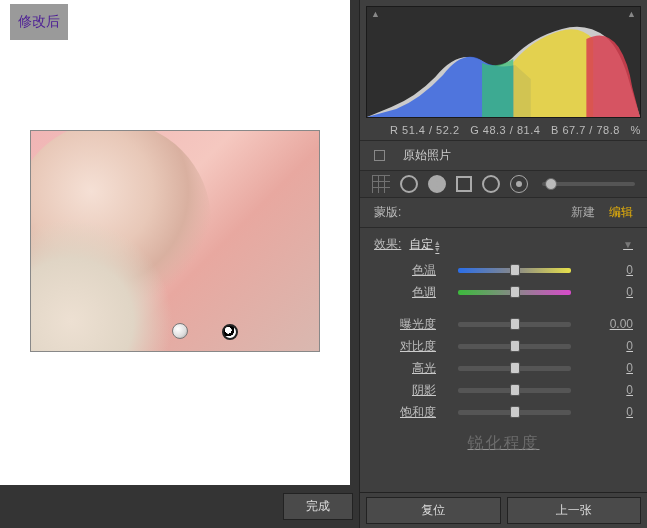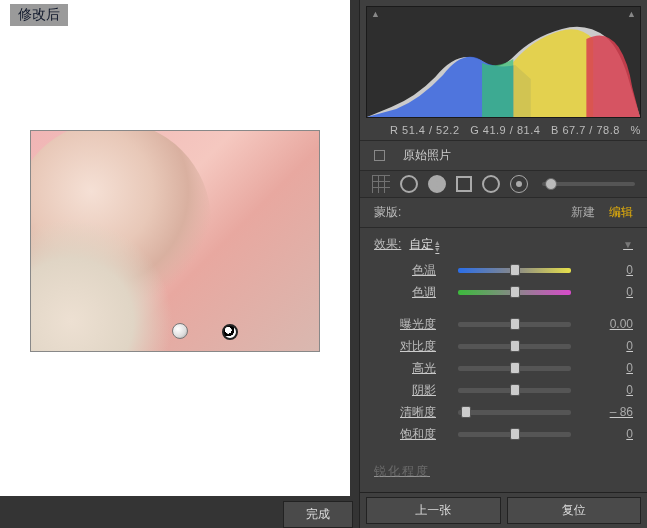--- a/index.html
+++ b/index.html
@@ -17,22 +17,22 @@
     background: #343434;
     display: flex; flex-direction: column;
   }
   .preview-area {
     width: 350px; height: 496px;
     background: #ffffff;
     position: relative;
   }
   .title-badge {
     position: absolute; left: 10px; top: 4px;
-    background: #9a9a9a; color: #0f172a;
-    padding: 2px 8px; font-size: 14px;
+    background: #9a9a9a; color: #4c1d95;
+    padding: 9px 8px; font-size: 14px;
     display: inline-block;
   }
   .photo {
     position: absolute; left: 30px; top: 130px;
     width: 290px; height: 222px;
     border: 1px solid #888;
     background: linear-gradient(135deg, #f0b5b5 0%, #f5c8c0 40%, #e8a8a0 60%, #d9b8b0 100%);
     overflow: hidden;
   }
   .photo::before {
@@ -46,21 +46,21 @@
     background: radial-gradient(circle at 50% 50%, #ede0d2 0%, #e0d5c5 40%, transparent 65%);
   }
   .pin {
     position: absolute; width: 16px; height: 16px; border-radius: 50%;
     z-index: 5;
   }
   .pin.open { background: radial-gradient(circle at 35% 35%, #fff 0%, #ddd 60%, #999 100%); border:1px solid #777; }
   .pin.sel  { background: radial-gradient(circle at 35% 35%, #fff 0%, #fff 30%, #000 32%, #000 55%, #fff 57%, #fff 100%); border:2px solid #222; }
   .left-footer {
     flex:1; display:flex; justify-content:flex-end; align-items:flex-end;
-    padding: 0 6px;
+    padding: 8px 6px;
   }
   .btn {
     background: #4a4a4a; color: #ddd;
     border: 1px solid #222;
     padding: 4px 22px;
     font-size: 12px;
     cursor: pointer;
   }
   .right {
     flex:1; height:528px;
@@ -150,21 +150,21 @@
   .thumb {
     position:absolute; top:-4px; width:10px; height:12px;
     background:#ccc; border:1px solid #555; border-radius:2px;
     transform: translateX(-50%);
   }
   .val {
     width:40px; text-align:right; color:#aaa; font-size:12px;
   }
   .group-gap { height:10px; }
   .cutoff {
-    color:#888; font-size:12px; opacity:0.6; margin-top:18px;
+    color:#888; font-size:16px; text-align:center; opacity:0.6; margin-top:10px;
     letter-spacing:2px;
   }
   .right-footer {
     display:flex; gap:6px; padding:4px 6px;
     border-top:1px solid #222;
   }
   .right-footer .btn { flex:1; text-align:center; padding:4px 0;}
   ::-webkit-scrollbar { width:10px; }
   ::-webkit-scrollbar-track { background:#333; }
   ::-webkit-scrollbar-thumb { background:#555; border-radius:4px; }
@@ -195,21 +195,21 @@
       <path d="M150,110 L150,55 Q170,32 198,24 Q218,18 232,32 L232,110 Z" fill="#e8d23a" opacity="0.85"></path>
       <path d="M225,110 L225,32 Q245,22 258,40 Q268,55 272,80 L280,110 Z" fill="#d84050" opacity="0.85"></path>
       <path d="M118,110 L118,56 Q132,62 150,52 L150,110 Z" fill="#36c072" opacity="0.7"></path>
     </svg>
   </div>
 
   <div class="rgb-readout">
     <span>R</span>
     <span>51.4 / 52.2</span>&nbsp;&nbsp;
     <span>G</span>
-    <span>41.9 / 81.4</span>&nbsp;&nbsp;
+    <span>48.3 / 81.4</span>&nbsp;&nbsp;
     <span>B</span>
     <span>67.7 / 78.8</span>&nbsp;&nbsp;
     <span>%</span>
   </div>
 
   <div class="orig-row">
     <span class="chk"></span>
     <span>原始照片</span>
   </div>
 
@@ -289,39 +289,32 @@
       </div>
 
       <div class="slider-row">
         <span class="lbl">阴影</span>
         <div class="track">
           <div class="thumb" style="left:50%"></div>
         </div>
         <span class="val">0</span>
       </div>
 
-      <div class="slider-row">
-        <span class="lbl">清晰度</span>
-        <div class="track">
-          <div class="thumb" style="left:7%"></div>
-        </div>
-        <span class="val">– 86</span>
-      </div>
 
       <div class="slider-row">
         <span class="lbl">饱和度</span>
         <div class="track">
           <div class="thumb" style="left:50%"></div>
         </div>
         <span class="val">0</span>
       </div>
 
       <div class="cutoff">锐化程度</div>
 
     </div>
   </div>
 
   <div class="right-footer">
+    <button class="btn">复位</button>
     <button class="btn">上一张</button>
-    <button class="btn">复位</button>
   </div>
 
 </div>
 
 </body></html>

